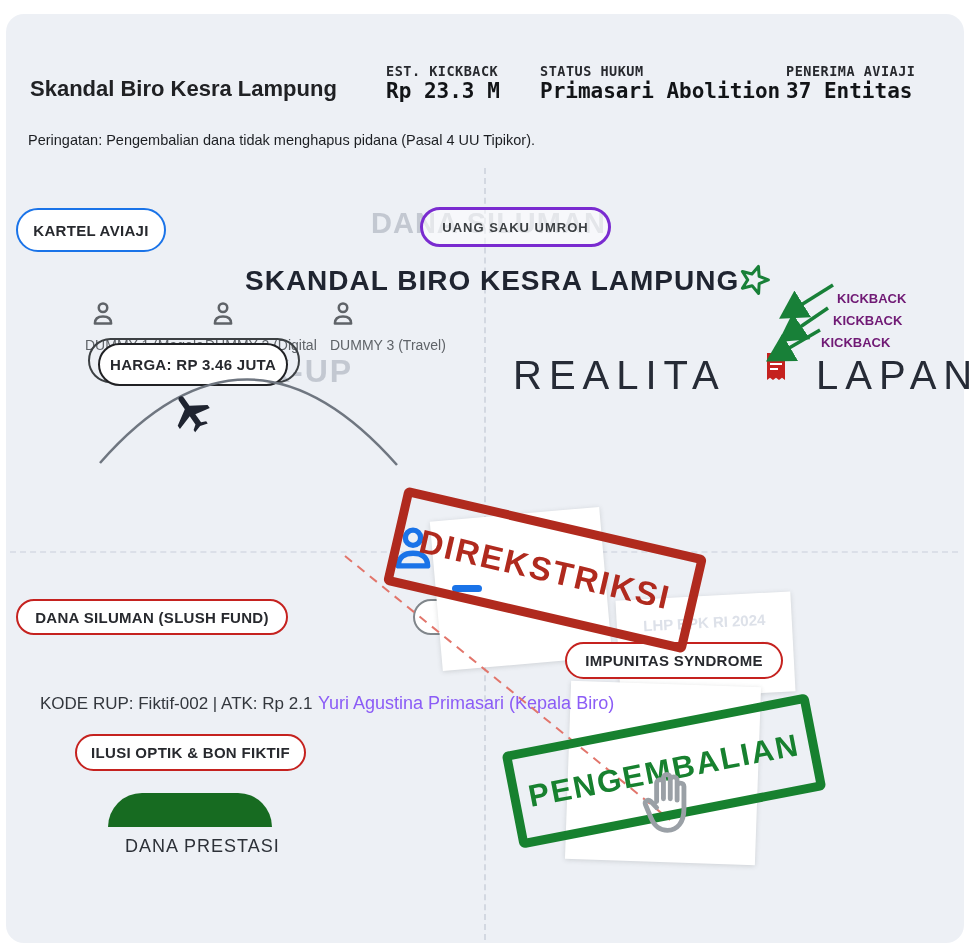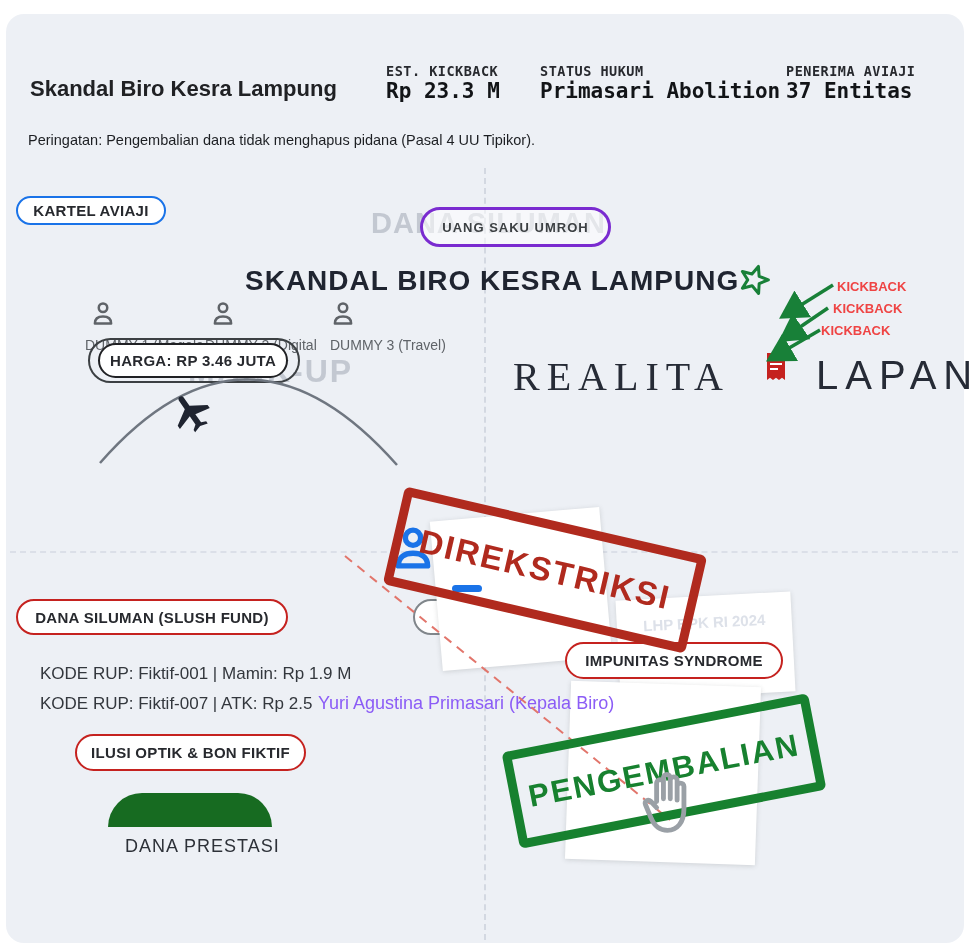--- a/index.html
+++ b/index.html
@@ -25,44 +25,44 @@
 
   
   .wm{color:#c3c8d1;font-weight:700;white-space:nowrap;z-index:3;}
   #wm-dana{left:371px;top:207px;font-size:29px;letter-spacing:1px;}
   #wm-markup{left:188px;top:353px;font-size:32px;letter-spacing:2px;}
   #wm-bid{left:608px;top:357px;font-size:29px;letter-spacing:1px;}
 
   
   .realita{top:353px;font-size:40px;font-weight:300;letter-spacing:7px;color:#262b36;
            white-space:nowrap;z-index:4;}
-  #realita-1{left:513px;font-family:Liberation Serif, serif;} #realita-2{left:816px;}
+  #realita-1{left:513px;} #realita-2{left:816px;}
 
   
   .pill{background:#ffffff;border-radius:999px;display:flex;align-items:center;justify-content:center;
         font-size:15px;font-weight:600;color:#27292e;white-space:nowrap;box-sizing:border-box;
         padding:0 16px;letter-spacing:.3px;}
-  #badge-kartel{left:16px;top:196px;width:150px;height:29px;border:2.5px solid #1a73e8;z-index:6;}
+  #badge-kartel{left:16px;top:208px;width:150px;height:44px;border:2.5px solid #1a73e8;z-index:6;}
   #badge-umroh{left:420px;top:207px;width:191px;height:40px;border:3px solid #7a2bd0;
                background:rgba(255,255,255,.55);font-size:13px;letter-spacing:1px;color:#3c4043;z-index:6;}
   #badge-harga-outer{left:88px;top:338px;width:212px;height:45px;border:2.5px solid #3c4043;
                      background:transparent;z-index:5;}
-  #badge-harga{left:98px;top:343px;width:190px;height:35px;border:2.5px solid #202124;z-index:5;}
+  #badge-harga{left:98px;top:343px;width:190px;height:43px;border:2.5px solid #202124;z-index:5;}
   #badge-slush{left:16px;top:599px;width:272px;height:36px;border:2.5px solid #c5221f;z-index:5;}
   #badge-ilusi{left:75px;top:734px;width:231px;height:37px;border:2.5px solid #c5221f;z-index:5;}
   #badge-sindro{left:413px;top:599px;width:165px;height:36px;border:2.5px solid #80868b;z-index:5;}
   #badge-impunitas{left:565px;top:642px;width:218px;height:37px;border:2.5px solid #c5221f;z-index:8;}
 
   
   #main-title{left:245px;top:265px;font-size:28px;font-weight:800;letter-spacing:1px;color:#1f2430;
               white-space:nowrap;z-index:5;}
   #star-icon{left:736px;top:262px;z-index:5;transform:rotate(18deg);}
 
   
-  .kick{font-size:13px;font-weight:700;color:#ef4444;z-index:6;white-space:nowrap;}
+  .kick{font-size:13px;font-weight:700;color:#701a75;z-index:6;white-space:nowrap;margin-top:12px;}
   #kick-0{left:837px;top:279px;} #kick-1{left:833px;top:301px;} #kick-2{left:821px;top:323px;}
   #arrows{left:740px;top:270px;z-index:6;}
 
   
   .person{z-index:5;} 
   #person-0{left:88px;top:299px;} #person-1{left:208px;top:299px;} #person-2{left:328px;top:299px;}
   .dummy{font-size:14px;color:#5f6368;z-index:5;white-space:nowrap;}
   #dummy-0{left:85px;top:337px;} #dummy-1{left:205px;top:337px;} #dummy-2{left:330px;top:337px;}
 
   
@@ -185,22 +185,21 @@
     <path d="M5 88 Q152 -80 302 90" fill="none" stroke="#6f7680" stroke-width="2.5"></path>
   </svg>
   <svg id="plane" class="abs" width="46" height="46" viewBox="0 0 24 24">
     <path d="M21.5 15.5v-2l-8-5V3.2c0-.83-.67-1.5-1.5-1.5s-1.5.67-1.5 1.5v5.3l-8 5v2l8-2.5v5.2l-2.5 1.9v1.4l4-1.2 4 1.2v-1.4L13.5 19v-5.2z" fill="#1f2430"></path>
   </svg>
 
   <div id="badge-kartel" class="abs pill">KARTEL AVIAJI</div>
   <div id="badge-umroh" class="abs pill">UANG SAKU UMROH</div>
 
   <div id="badge-slush" class="abs pill">DANA SILUMAN (SLUSH FUND)</div>
-  <div id="kode-1" class="abs kode">KODE RUP: Fiktif-001 | Mamin: Rp 1.9 M</div>
-  <div id="kode-2" class="abs kode">KODE RUP: Fiktif-007 | ATK: Rp 2.5</div>
+  <div id="kode-2" class="abs kode">KODE RUP: Fiktif-002 | ATK: Rp 2.1</div>
   <div id="badge-ilusi" class="abs pill">ILUSI OPTIK &amp; BON FIKTIF</div>
   <div id="dome" class="abs"></div>
   <div id="dana-prestasi" class="abs">DANA PRESTASI</div>
 
   <div id="badge-sindro" class="abs pill">SINDRO</div>
   <div id="paper-1" class="abs paper"></div>
   <div id="paper-2" class="abs paper">
     <div class="paper-line">LHP BPK RI 2024</div>
     <div class="paper-line">No. 40B/LHP/XVIII</div>
   </div>

